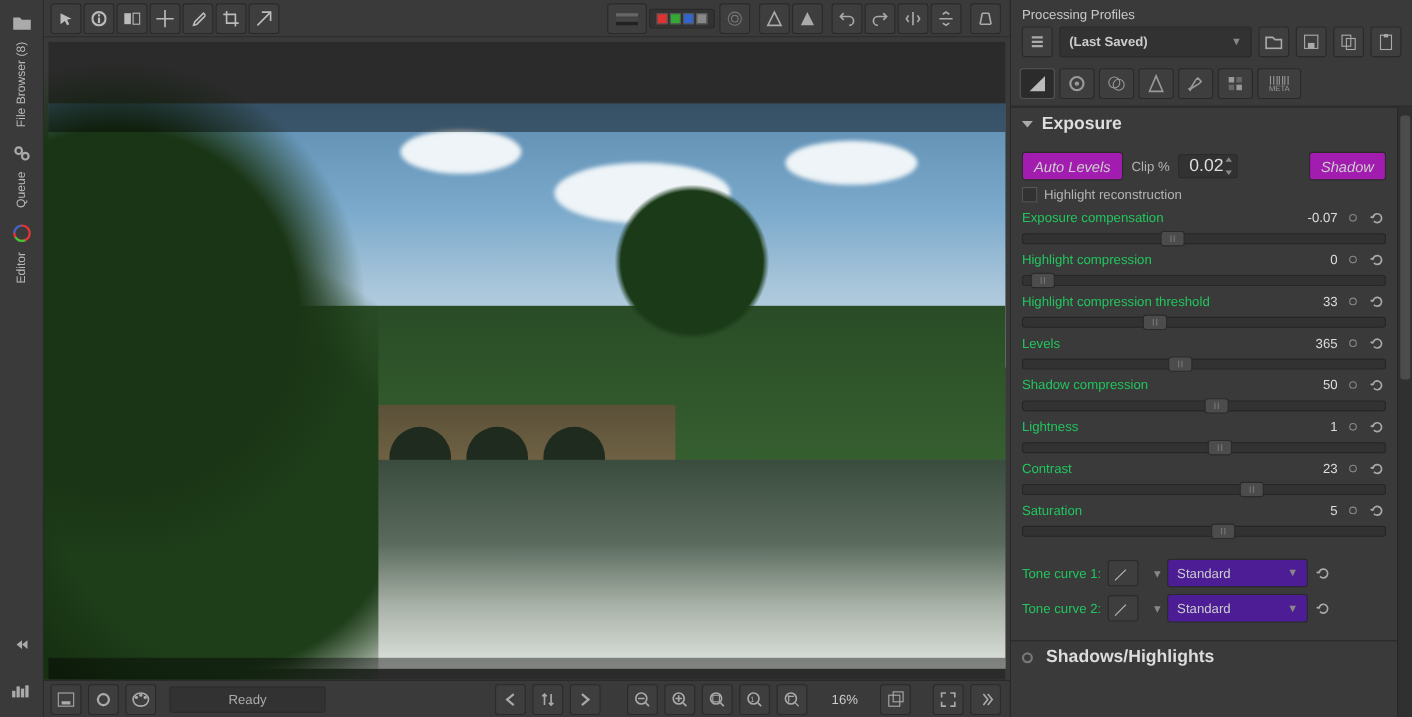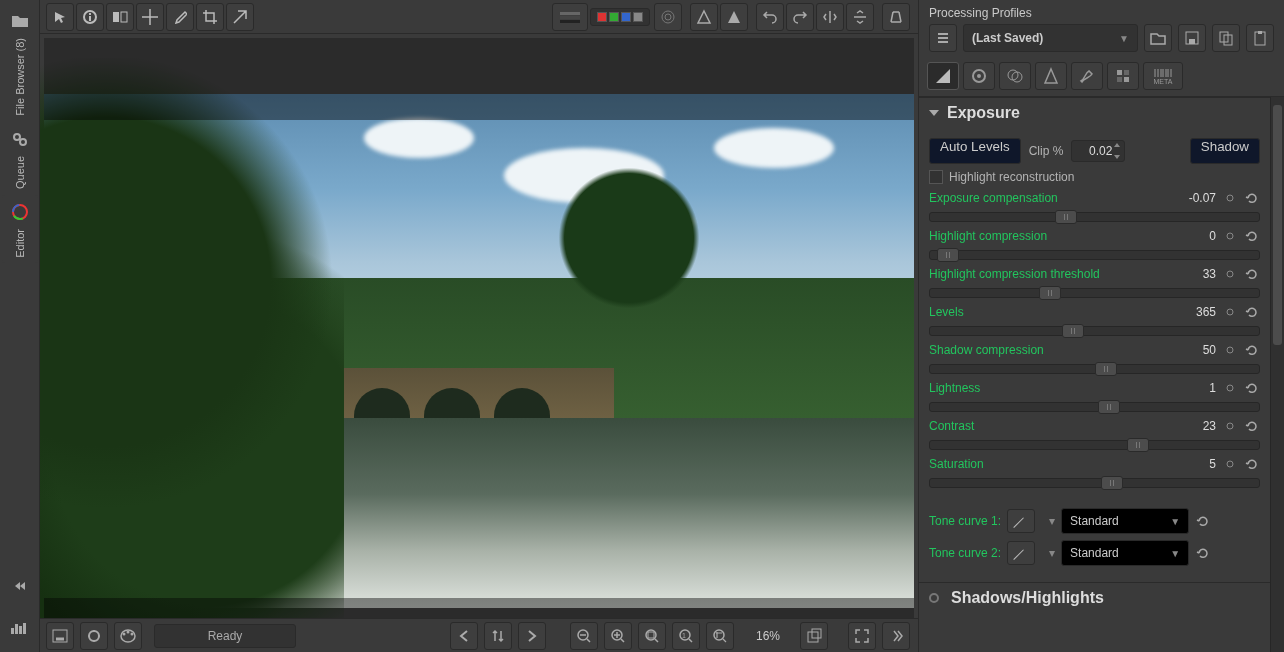--- a/index.html
+++ b/index.html
@@ -159,27 +159,27 @@
   border-top:1px solid #2a2a2a;
 }
 .section-header {
   display:flex; align-items:center; gap:8px; padding:6px 10px; cursor:pointer;
   color:#ddd; font-weight:bold; font-size:16px;
 }
 .section-header .tri { width:0;height:0; border-left:5px solid transparent;border-right:5px solid transparent; border-top:6px solid #aaa; }
 .section-header .indicator { width:10px;height:10px;border:2px solid #777;border-radius:50%;margin-right:4px; }
 .section-body { padding: 4px 10px 10px 10px; }
 .btn {
-  height:26px; padding:0 10px; background:#0f172a; border:1px solid #2a2a2a; border-radius:3px;
-  color:#ccc; cursor:pointer; display:inline-flex; 
+  height:26px; padding:0 10px; background:#a21caf; border:1px solid #2a2a2a; border-radius:3px;
+  color:#ccc; cursor:pointer; display:inline-flex; align-items:center;font-style:italic;
 }
 .spin {
   width:54px; height:22px; background:#323232; border:1px solid #2a2a2a; border-radius:3px;
   display:inline-flex; align-items:center; justify-content:flex-end; padding:0 12px 0 6px;
-  color:#ddd; font-size:12px; position:relative;
+  color:#ddd; font-size:16px; position:relative;
 }
 .spin .arrows { position:absolute; right:2px; top:2px; bottom:2px; width:8px;
   display:flex; flex-direction:column; justify-content:space-between; }
 .spin .arrows span { width:0;height:0;border-left:3px solid transparent;border-right:3px solid transparent; }
 .spin .arrows .up { border-bottom:4px solid #888; }
 .spin .arrows .dn { border-top:4px solid #888; }
 .row { display:flex; align-items:center; gap:6px; margin:6px 0; }
 .row .label { flex:1; color:#22c55e; }
 .row .val { color:#ddd; min-width:40px; text-align:right; }
 .lock-icn, .curl-icn { width:16px; height:16px; cursor:pointer; display:inline-flex;align-items:center;justify-content:center; }
@@ -189,21 +189,21 @@
 }
 .slider .thumb {
   position:absolute; top:-3px; width:22px; height:14px; background:#4c4c4c; border:1px solid #2a2a2a;
   border-radius:3px; display:flex; align-items:center; justify-content:center; gap:2px;
 }
 .slider .thumb::before, .slider .thumb::after { content:""; width:1px; height:6px; background:#777; }
 .checkbox {
   width:14px; height:14px; border:1px solid #555; background:#323232; display:inline-block;
 }
 .curve-combo {
-  height:26px; width:128px; background:#000000; border:1px solid #2a2a2a; border-radius:3px;
+  height:26px; width:128px; background:#4c1d95; border:1px solid #2a2a2a; border-radius:3px;
   display:inline-flex; align-items:center; padding:0 8px; color:#ccc; position:relative;gap:28px;
 }
 .curve-combo .chev { margin-left:auto; font-size:10px; color:#888; }
 .small-btn {
   width:28px; height:24px; background:#3e3e3e; border:1px solid #2a2a2a; border-radius:3px;
   display:inline-flex; align-items:center; justify-content:center; cursor:pointer;
 }
 .small-btn .diag { width:14px; height:14px; position:relative; }
 .small-btn .diag::before { content:""; position:absolute; left:0; bottom:0; width:100%; height:1px; background:#bbb; transform-origin:left bottom; transform:rotate(-45deg); }
 .scrollbar {

